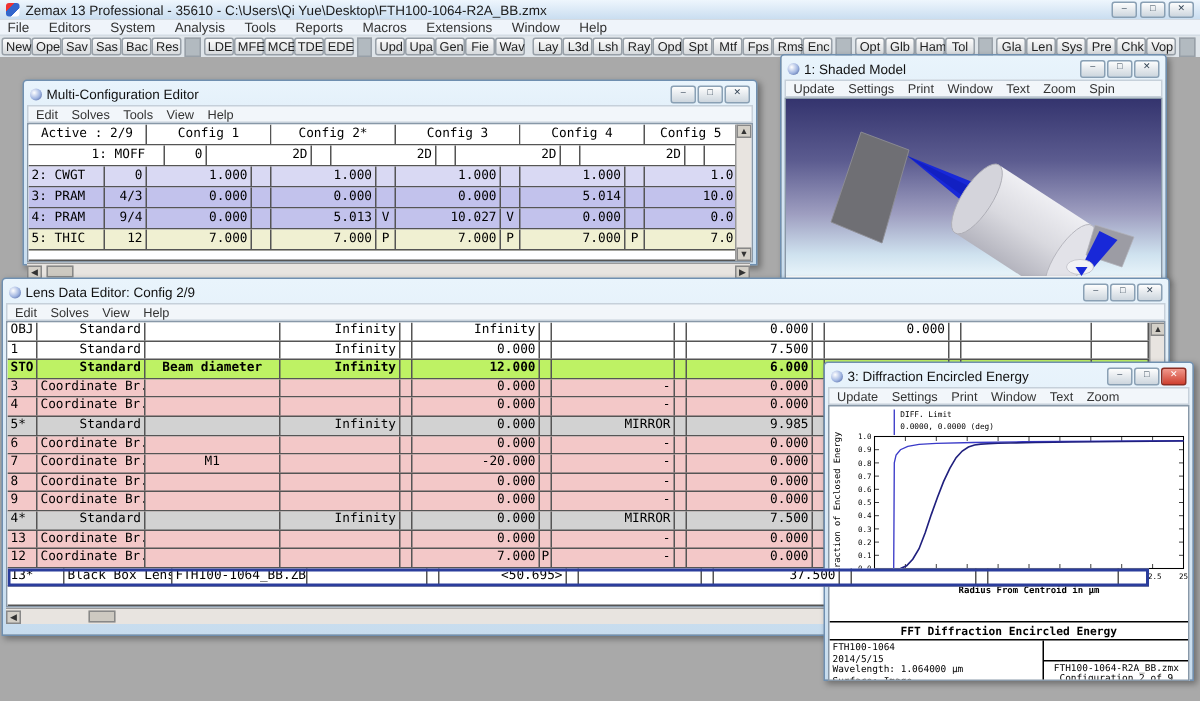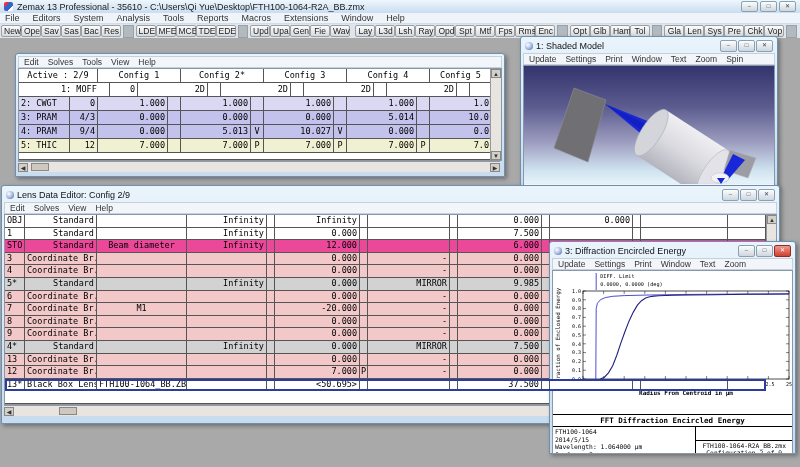--- a/index.html
+++ b/index.html
@@ -182,20 +182,29 @@
       </g>
       <polygon points="206,84 232,92 224,112 200,104" fill="#9c9ca4" stroke="#b0b0b8" stroke-width="0.5"></polygon>
       <polygon points="209,88 221,94 202,116 197,112" fill="#1828d8"></polygon>
       <ellipse cx="196" cy="112" rx="9" ry="5" fill="#f2f2f5" stroke="#c4c4cc" stroke-width="0.6"></ellipse>
       <polygon points="193,112 201,112 197,118" fill="#1828d8"></polygon>
     </svg>
   </div>
 </div>
 
 <div class="window" id="mce-win" style="left:15px;top:53px;width:490px;height:124px;">
+  <div class="wtitle">
+    <span class="wicon"></span>
+    <span>Multi-Configuration Editor</span>
+    <span class="wbtns">
+      <span class="wbtn">–</span>
+      <span class="wbtn">□</span>
+      <span class="wbtn">✕</span>
+    </span>
+  </div>
   <div class="wmenu">
       <span class="menu-item">Edit</span>
       <span class="menu-item">Solves</span>
       <span class="menu-item">Tools</span>
       <span class="menu-item">View</span>
       <span class="menu-item">Help</span>
     </div>
   <div class="wbody" style="height:91px;display:flex;">
     <div id="mce-grid" class="grid" style="width:471px;">
         <div class="grow ghead">
@@ -330,21 +339,21 @@
           <div class="gcell flagc" style="width: 8px; height: 11.6px; line-height: 11.6px;"></div>
           <div class="gcell num" style="width: 82px; height: 11.6px; line-height: 11.6px;"></div>
           <div class="gcell flagc" style="width: 8px; height: 11.6px; line-height: 11.6px;"></div>
           <div class="gcell num" style="width: 84px; height: 11.6px; line-height: 11.6px;">7.500</div>
           <div class="gcell flagc" style="width: 8px; height: 11.6px; line-height: 11.6px;"></div>
           <div class="gcell num" style="width: 83px; height: 11.6px; line-height: 11.6px;"></div>
           <div class="gcell flagc" style="width: 8px; height: 11.6px; line-height: 11.6px;"></div>
           <div class="gcell num" style="width: 87px; height: 11.6px; line-height: 11.6px;"></div>
           <div class="gcell num" style="width: 38px; height: 11.6px; line-height: 11.6px;"></div>
         </div>
-        <div class="grow" style="background: #ec4899;">
+        <div class="grow" style="background: #bef264; font-weight: bold;">
           <div class="gcell " style="width: 20px; height: 11.6px; line-height: 11.6px;">STO</div>
           <div class="gcell num" style="width: 72px; height: 11.6px; line-height: 11.6px;">Standard</div>
           <div class="gcell ctr" style="width: 90px; height: 11.6px; line-height: 11.6px;">Beam diameter</div>
           <div class="gcell num" style="width: 80px; height: 11.6px; line-height: 11.6px;">Infinity</div>
           <div class="gcell flagc" style="width: 8px; height: 11.6px; line-height: 11.6px;"></div>
           <div class="gcell num" style="width: 85px; height: 11.6px; line-height: 11.6px;">12.000</div>
           <div class="gcell flagc" style="width: 8px; height: 11.6px; line-height: 11.6px;"></div>
           <div class="gcell num" style="width: 82px; height: 11.6px; line-height: 11.6px;"></div>
           <div class="gcell flagc" style="width: 8px; height: 11.6px; line-height: 11.6px;"></div>
           <div class="gcell num" style="width: 84px; height: 11.6px; line-height: 11.6px;">6.000</div>
@@ -518,21 +527,21 @@
           <div class="gcell num" style="width: 82px; height: 11.6px; line-height: 11.6px;">-</div>
           <div class="gcell flagc" style="width: 8px; height: 11.6px; line-height: 11.6px;"></div>
           <div class="gcell num" style="width: 84px; height: 11.6px; line-height: 11.6px;">0.000</div>
           <div class="gcell flagc" style="width: 8px; height: 11.6px; line-height: 11.6px;"></div>
           <div class="gcell num" style="width: 83px; height: 11.6px; line-height: 11.6px;"></div>
           <div class="gcell flagc" style="width: 8px; height: 11.6px; line-height: 11.6px;"></div>
           <div class="gcell num" style="width: 87px; height: 11.6px; line-height: 11.6px;"></div>
           <div class="gcell num" style="width: 38px; height: 11.6px; line-height: 11.6px;"></div>
         </div>
         <div class="grow" style="background: rgb(255, 255, 255); outline: rgb(43, 61, 156) solid 2px; outline-offset: -2px; position: relative; z-index: 3;">
-          <div class="gcell " style="width: 20px; height: 11.6px; line-height: 11.6px;">13*</div>
+          <div class="gcell " style="width: 38px; height: 11.6px; line-height: 11.6px;">13*</div>
           <div class="gcell num" style="width: 72px; height: 11.6px; line-height: 11.6px;">Black Box Lens</div>
           <div class="gcell ctr" style="width: 90px; height: 11.6px; line-height: 11.6px;">FTH100-1064_BB.ZBB</div>
           <div class="gcell num" style="width: 80px; height: 11.6px; line-height: 11.6px;"></div>
           <div class="gcell flagc" style="width: 8px; height: 11.6px; line-height: 11.6px;"></div>
           <div class="gcell num" style="width: 85px; height: 11.6px; line-height: 11.6px;">&lt;50.695&gt;</div>
           <div class="gcell flagc" style="width: 8px; height: 11.6px; line-height: 11.6px;"></div>
           <div class="gcell num" style="width: 82px; height: 11.6px; line-height: 11.6px;"></div>
           <div class="gcell flagc" style="width: 8px; height: 11.6px; line-height: 11.6px;"></div>
           <div class="gcell num" style="width: 84px; height: 11.6px; line-height: 11.6px;">37.500</div>
           <div class="gcell flagc" style="width: 8px; height: 11.6px; line-height: 11.6px;"></div>

